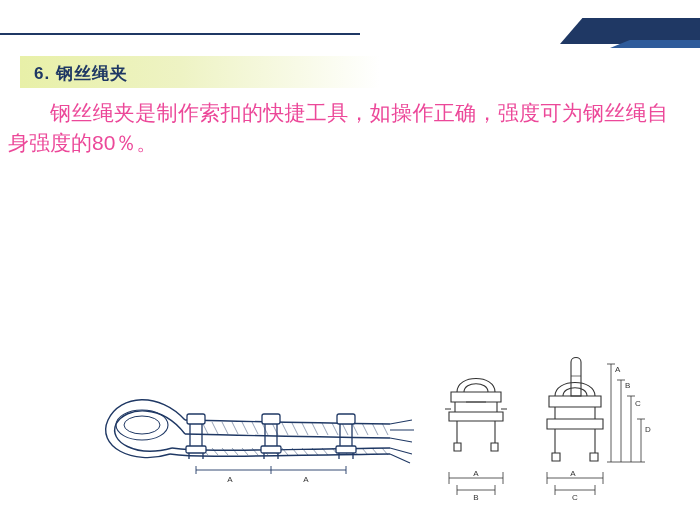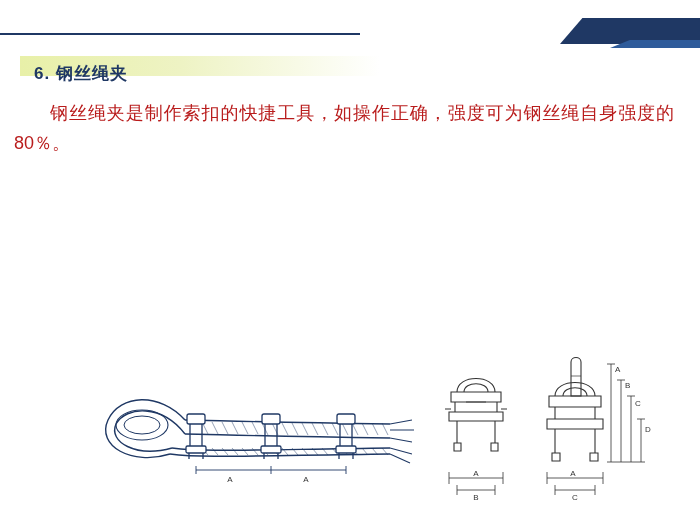--- a/index.html
+++ b/index.html
@@ -40,21 +40,21 @@
     background: #2e5b9a;
     clip-path: polygon(22% 0, 100% 0, 100% 100%, 0 100%);
   }
 
   
   .title-wrap {
     position: absolute;
     left: 20px;
     top: 56px;
     width: 360px;
-    height: 20px;
+    height: 32px;
   }
   .title-bg {
     position: absolute;
     left: 0; top: 0;
     width: 100%;
     height: 100%;
     background: linear-gradient(to right, #e8f0a8 0%, #eef3c4 45%, #ffffff 100%);
   }
   .title-underline {
     position: absolute;
@@ -71,26 +71,26 @@
     font-size: 17px;
     font-weight: bold;
     color: #1f3864;
     letter-spacing: 1px;
     white-space: nowrap;
   }
 
   
   .body-text {
     position: absolute;
-    left: 14px;
+    left: 8px;
     top: 98px;
     width: 660px;
-    font-size: 18px;
+    font-size: 21px;
     line-height: 30px;
-    color: #b91c1c;
+    color: #ec4899;
     text-align: justify;
   }
   .p {
     margin: 0;
     text-indent: 2em;
   }
   b { font-weight: bold; }
 
   
   .figure-area {

